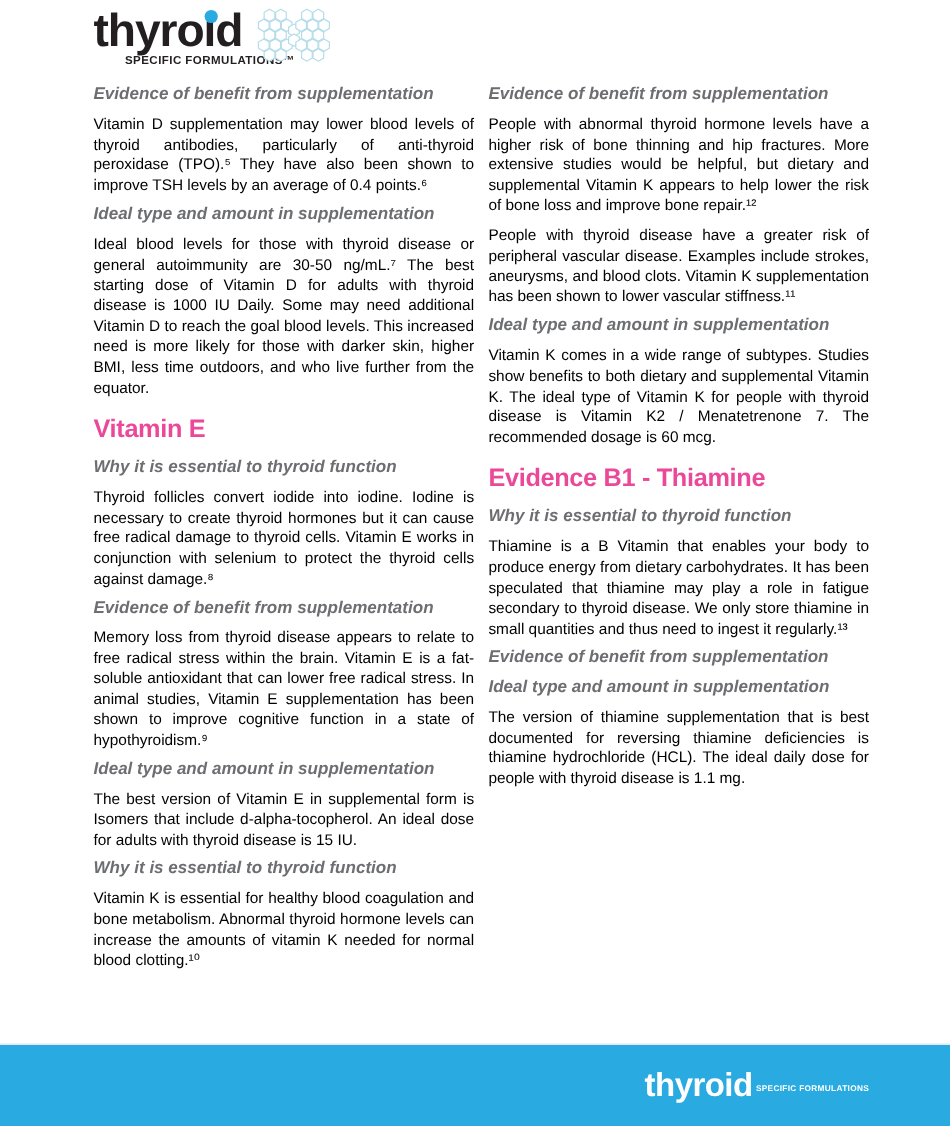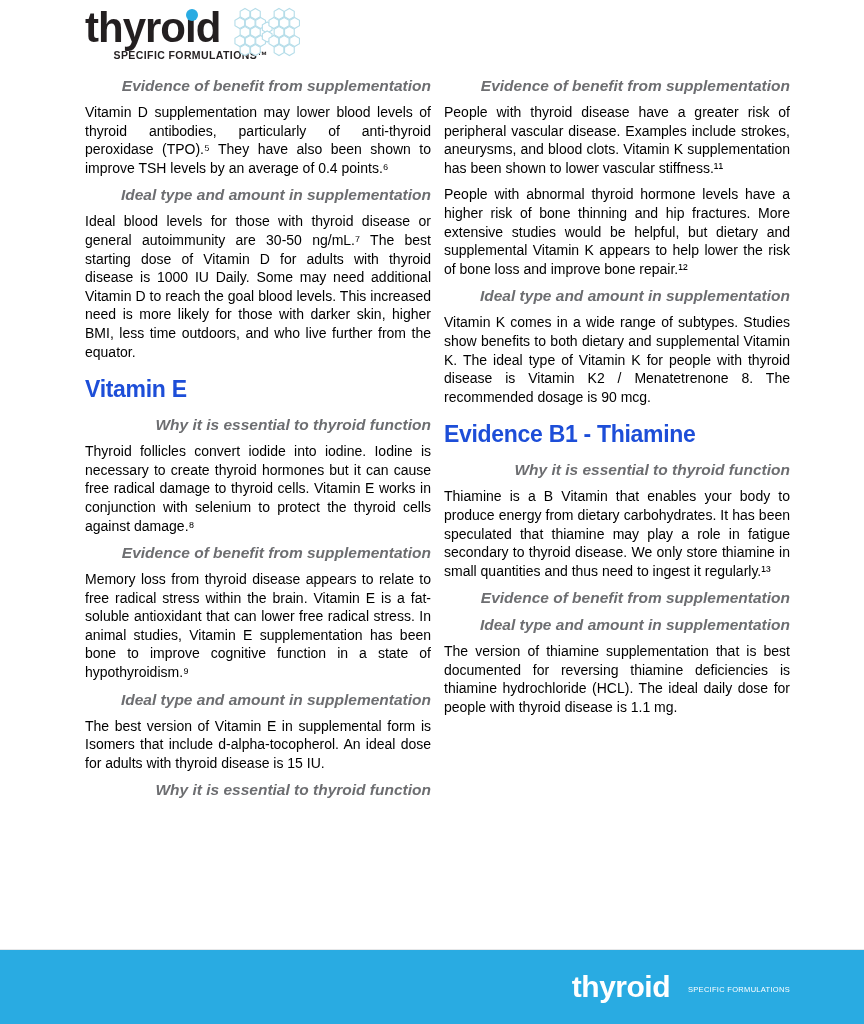--- a/index.html
+++ b/index.html
@@ -36,43 +36,43 @@
     position: absolute; left: 85px; top: 73px; width: 705px;
     display: flex; gap: 13px;
   }
   .col { width: 346px; }
   .col p {
     font-size: 14px; line-height: 18.6px;
     text-align: justify; margin: 0 0 8px 0; color: #000000;
   }
   .col h4 {
     font-size: 15.5px; font-weight: bold; font-style: italic;
-    color: #6d6e71; margin: 3px 0 7px 0; line-height: 20px; text-align: right;
+    color: #6d6e71; margin: 3px 0 7px 0; line-height: 20px;
   }
   .col h2 {
-    font-size: 23px; font-weight: bold; color: #1d4ed8;
+    font-size: 23px; font-weight: bold; color: #ec4899;
     margin: 14px 0 12px 0; line-height: 28px; letter-spacing: -0.3px;
   }
 
   
   .footer {
     position: absolute; left: 0; top: 949px; width: 864px; height: 75px;
     background: #29abe2; border-top: 1px solid #e6e7e8;
   }
   .footer-logo {
     position: absolute; right: 74px; top: 50%; transform: translateY(-50%);
     display: flex; align-items: center;
   }
   .footer-word {
     font-size: 30px; font-weight: bold; color: #ffffff;
     letter-spacing: -0.5px; line-height: 30px;
   }
   .footer-tagline {
-    font-size: 7.5px; font-weight: normal; color: #ffffff;
-    letter-spacing: 0.3px; margin-left: 18px; margin-top: 5px;
+    font-size: 7.5px; font-weight: bold; color: #ffffff;
+    letter-spacing: 0.3px; margin-left: 3px; margin-top: 5px;
   }
 </style>
 </head>
 <body>
 
 <div class="header">
   <div class="logo-text">
     <span class="logo-word">thyroid</span>
     <span class="logo-dot"></span>
     <span class="logo-tagline">SPECIFIC FORMULATIONS™</span>
@@ -116,32 +116,33 @@
 
   <div class="col">
     <h4>Evidence of benefit from supplementation</h4>
     <p>Vitamin D supplementation may lower blood levels of thyroid antibodies, particularly of anti-thyroid peroxidase (TPO).⁵ They have also been shown to improve TSH levels by an average of 0.4 points.⁶</p>
     <h4>Ideal type and amount in supplementation</h4>
     <p>Ideal blood levels for those with thyroid disease or general autoimmunity are 30-50 ng/mL.⁷ The best starting dose of Vitamin D for adults with thyroid disease is 1000 IU Daily. Some may need additional Vitamin D to reach the goal blood levels. This increased need is more likely for those with darker skin, higher BMI, less time outdoors, and who live further from the equator.</p>
     <h2>Vitamin E</h2>
     <h4>Why it is essential to thyroid function</h4>
     <p>Thyroid follicles convert iodide into iodine. Iodine is necessary to create thyroid hormones but it can cause free radical damage to thyroid cells. Vitamin E works in conjunction with selenium to protect the thyroid cells against damage.⁸</p>
     <h4>Evidence of benefit from supplementation</h4>
-    <p>Memory loss from thyroid disease appears to relate to free radical stress within the brain. Vitamin E is a fat-soluble antioxidant that can lower free radical stress. In animal studies, Vitamin E supplementation has been bone to improve cognitive function in a state of hypothyroidism.⁹</p>
+    <p>Memory loss from thyroid disease appears to relate to free radical stress within the brain. Vitamin E is a fat-soluble antioxidant that can lower free radical stress. In animal studies, Vitamin E supplementation has been shown to improve cognitive function in a state of hypothyroidism.⁹</p>
     <h4>Ideal type and amount in supplementation</h4>
     <p>The best version of Vitamin E in supplemental form is Isomers that include d-alpha-tocopherol. An ideal dose for adults with thyroid disease is 15 IU.</p>
     <h4>Why it is essential to thyroid function</h4>
+    <p>Vitamin K is essential for healthy blood coagulation and bone metabolism. Abnormal thyroid hormone levels can increase the amounts of vitamin K needed for normal blood clotting.¹⁰</p>
   </div>
 
   <div class="col">
     <h4>Evidence of benefit from supplementation</h4>
+    <p>People with abnormal thyroid hormone levels have a higher risk of bone thinning and hip fractures. More extensive studies would be helpful, but dietary and supplemental Vitamin K appears to help lower the risk of bone loss and improve bone repair.¹²</p>
     <p>People with thyroid disease have a greater risk of peripheral vascular disease. Examples include strokes, aneurysms, and blood clots. Vitamin K supplementation has been shown to lower vascular stiffness.¹¹</p>
-    <p>People with abnormal thyroid hormone levels have a higher risk of bone thinning and hip fractures. More extensive studies would be helpful, but dietary and supplemental Vitamin K appears to help lower the risk of bone loss and improve bone repair.¹²</p>
     <h4>Ideal type and amount in supplementation</h4>
-    <p>Vitamin K comes in a wide range of subtypes. Studies show benefits to both dietary and supplemental Vitamin K. The ideal type of Vitamin K for people with thyroid disease is Vitamin K2 / Menatetrenone 8. The recommended dosage is 90 mcg.</p>
+    <p>Vitamin K comes in a wide range of subtypes. Studies show benefits to both dietary and supplemental Vitamin K. The ideal type of Vitamin K for people with thyroid disease is Vitamin K2 / Menatetrenone 7. The recommended dosage is 60 mcg.</p>
     <h2>Evidence B1 - Thiamine</h2>
     <h4>Why it is essential to thyroid function</h4>
     <p>Thiamine is a B Vitamin that enables your body to produce energy from dietary carbohydrates. It has been speculated that thiamine may play a role in fatigue secondary to thyroid disease. We only store thiamine in small quantities and thus need to ingest it regularly.¹³</p>
     <h4>Evidence of benefit from supplementation</h4>
     <h4>Ideal type and amount in supplementation</h4>
     <p>The version of thiamine supplementation that is best documented for reversing thiamine deficiencies is thiamine hydrochloride (HCL). The ideal daily dose for people with thyroid disease is 1.1 mg.</p>
   </div>
 
 </div>
 

